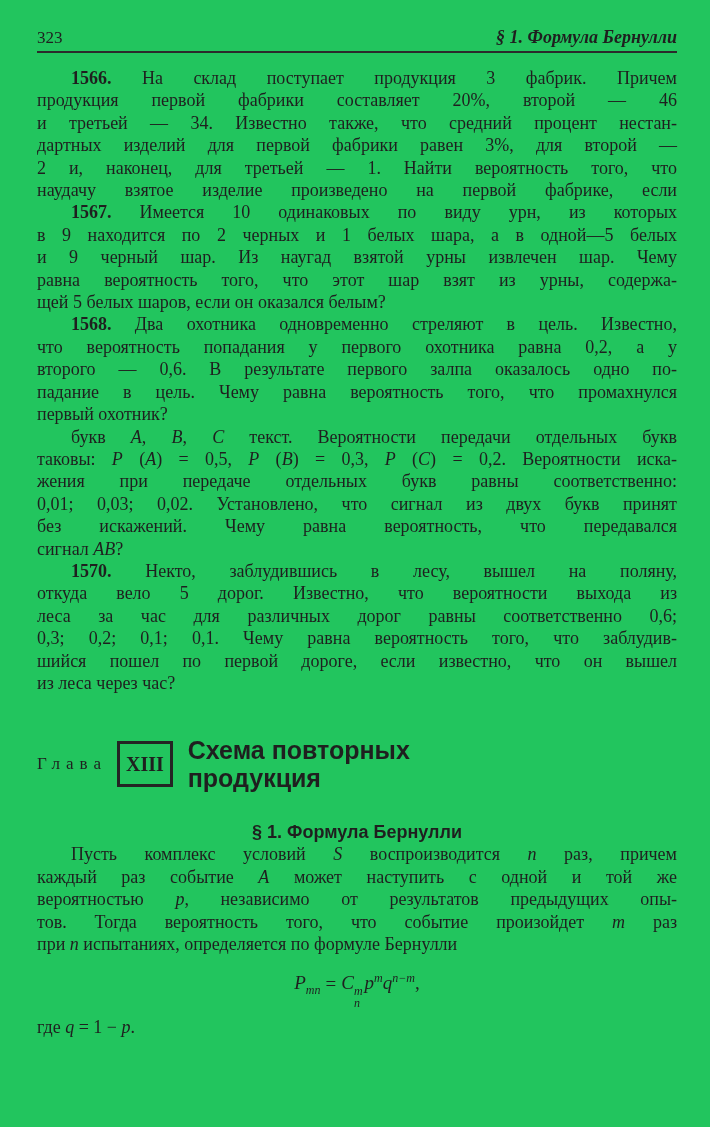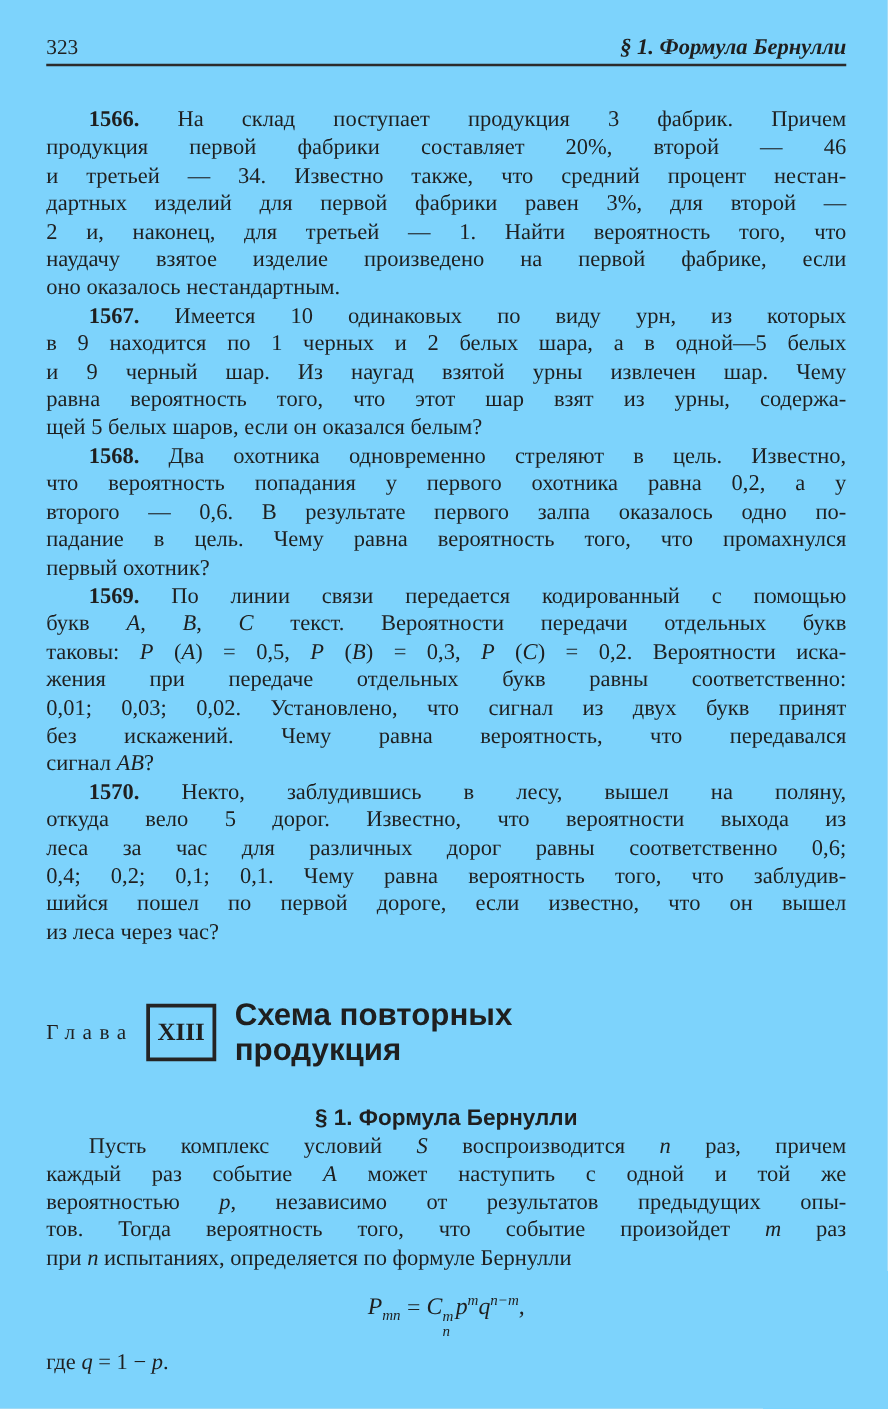--- a/index.html
+++ b/index.html
@@ -5,36 +5,36 @@
   html, body { margin:0; padding:0; }
   body {
     width:710px; height:1127px; overflow:hidden;
     background:#e9e9e7;
     font-family:"Liberation Serif", serif;
   }
   .page {
     box-sizing:border-box;
     width:710px; height:1127px;
     padding:0 33px 0 37px;
-    background:#7dd3fc;
+    background:#22c55e;
     color:#1f1f1f;
   }
   
   .hdr {
     display:flex; justify-content:space-between; align-items:baseline;
     padding-top:27px;
   }
   .pagenum { font-size:17px; }
   .runhead { font-size:18px; font-style:italic; font-weight:bold; }
   .rule {
     margin-top:3px; height:2px; background:#2b2b2b;
     box-shadow:0 4px 0 -2.5px rgba(43,43,43,0.35);
   }
   
-  .problems { margin-top:31px; }
+  .problems { margin-top:14px; }
   .tline {
     font-size:18px; line-height:22.4px;
     text-align:justify; text-align-last:justify;
   }
   .tline.tlast { text-align-last:left; }
   .problem .tline:first-child, .intro .tline:first-child { text-indent:34px; }
   .tline b { font-weight:bold; }
   .tline i { font-style:italic; }
   
   .chapter { margin-top:42px; display:flex; align-items:center; }
@@ -88,50 +88,48 @@
   <div class="rule"></div>
 
   <div class="problems">
     <div class="problem">
         <div class="tline"><b>1566.</b> На склад поступает продукция 3 фабрик. Причем</div>
         <div class="tline">продукция первой фабрики составляет 20%, второй — 46</div>
         <div class="tline">и третьей — 34. Известно также, что средний процент нестан-</div>
         <div class="tline">дартных изделий для первой фабрики равен 3%, для второй —</div>
         <div class="tline">2 и, наконец, для третьей — 1. Найти вероятность того, что</div>
         <div class="tline">наудачу взятое изделие произведено на первой фабрике, если</div>
-        <div class="tline tlast">оно оказалось нестандартным.</div>
       </div>
     <div class="problem">
         <div class="tline"><b>1567.</b> Имеется 10 одинаковых по виду урн, из которых</div>
-        <div class="tline">в 9 находится по 1 черных и 2 белых шара, а в одной—5 белых</div>
+        <div class="tline">в 9 находится по 2 черных и 1 белых шара, а в одной—5 белых</div>
         <div class="tline">и 9 черный шар. Из наугад взятой урны извлечен шар. Чему</div>
         <div class="tline">равна вероятность того, что этот шар взят из урны, содержа-</div>
         <div class="tline tlast">щей 5 белых шаров, если он оказался белым?</div>
       </div>
     <div class="problem">
         <div class="tline"><b>1568.</b> Два охотника одновременно стреляют в цель. Известно,</div>
         <div class="tline">что вероятность попадания у первого охотника равна 0,2, а у</div>
         <div class="tline">второго — 0,6. В результате первого залпа оказалось одно по-</div>
         <div class="tline">падание в цель. Чему равна вероятность того, что промахнулся</div>
         <div class="tline tlast">первый охотник?</div>
       </div>
     <div class="problem">
-        <div class="tline"><b>1569.</b> По линии связи передается кодированный с помощью</div>
         <div class="tline">букв <i>A</i>, <i>B</i>, <i>C</i> текст. Вероятности передачи отдельных букв</div>
         <div class="tline">таковы: <i>P</i> (<i>A</i>) = 0,5, <i>P</i> (<i>B</i>) = 0,3, <i>P</i> (<i>C</i>) = 0,2. Вероятности иска-</div>
         <div class="tline">жения при передаче отдельных букв равны соответственно:</div>
         <div class="tline">0,01; 0,03; 0,02. Установлено, что сигнал из двух букв принят</div>
         <div class="tline">без искажений. Чему равна вероятность, что передавался</div>
         <div class="tline tlast">сигнал <i>AB</i>?</div>
       </div>
     <div class="problem">
         <div class="tline"><b>1570.</b> Некто, заблудившись в лесу, вышел на поляну,</div>
         <div class="tline">откуда вело 5 дорог. Известно, что вероятности выхода из</div>
         <div class="tline">леса за час для различных дорог равны соответственно 0,6;</div>
-        <div class="tline">0,4; 0,2; 0,1; 0,1. Чему равна вероятность того, что заблудив-</div>
+        <div class="tline">0,3; 0,2; 0,1; 0,1. Чему равна вероятность того, что заблудив-</div>
         <div class="tline">шийся пошел по первой дороге, если известно, что он вышел</div>
         <div class="tline tlast">из леса через час?</div>
       </div>
   </div>
 
   <div class="chapter">
     <span class="chlabel">Глава</span>
     <span class="chbox">
         <span>XIII</span>
       </span>

